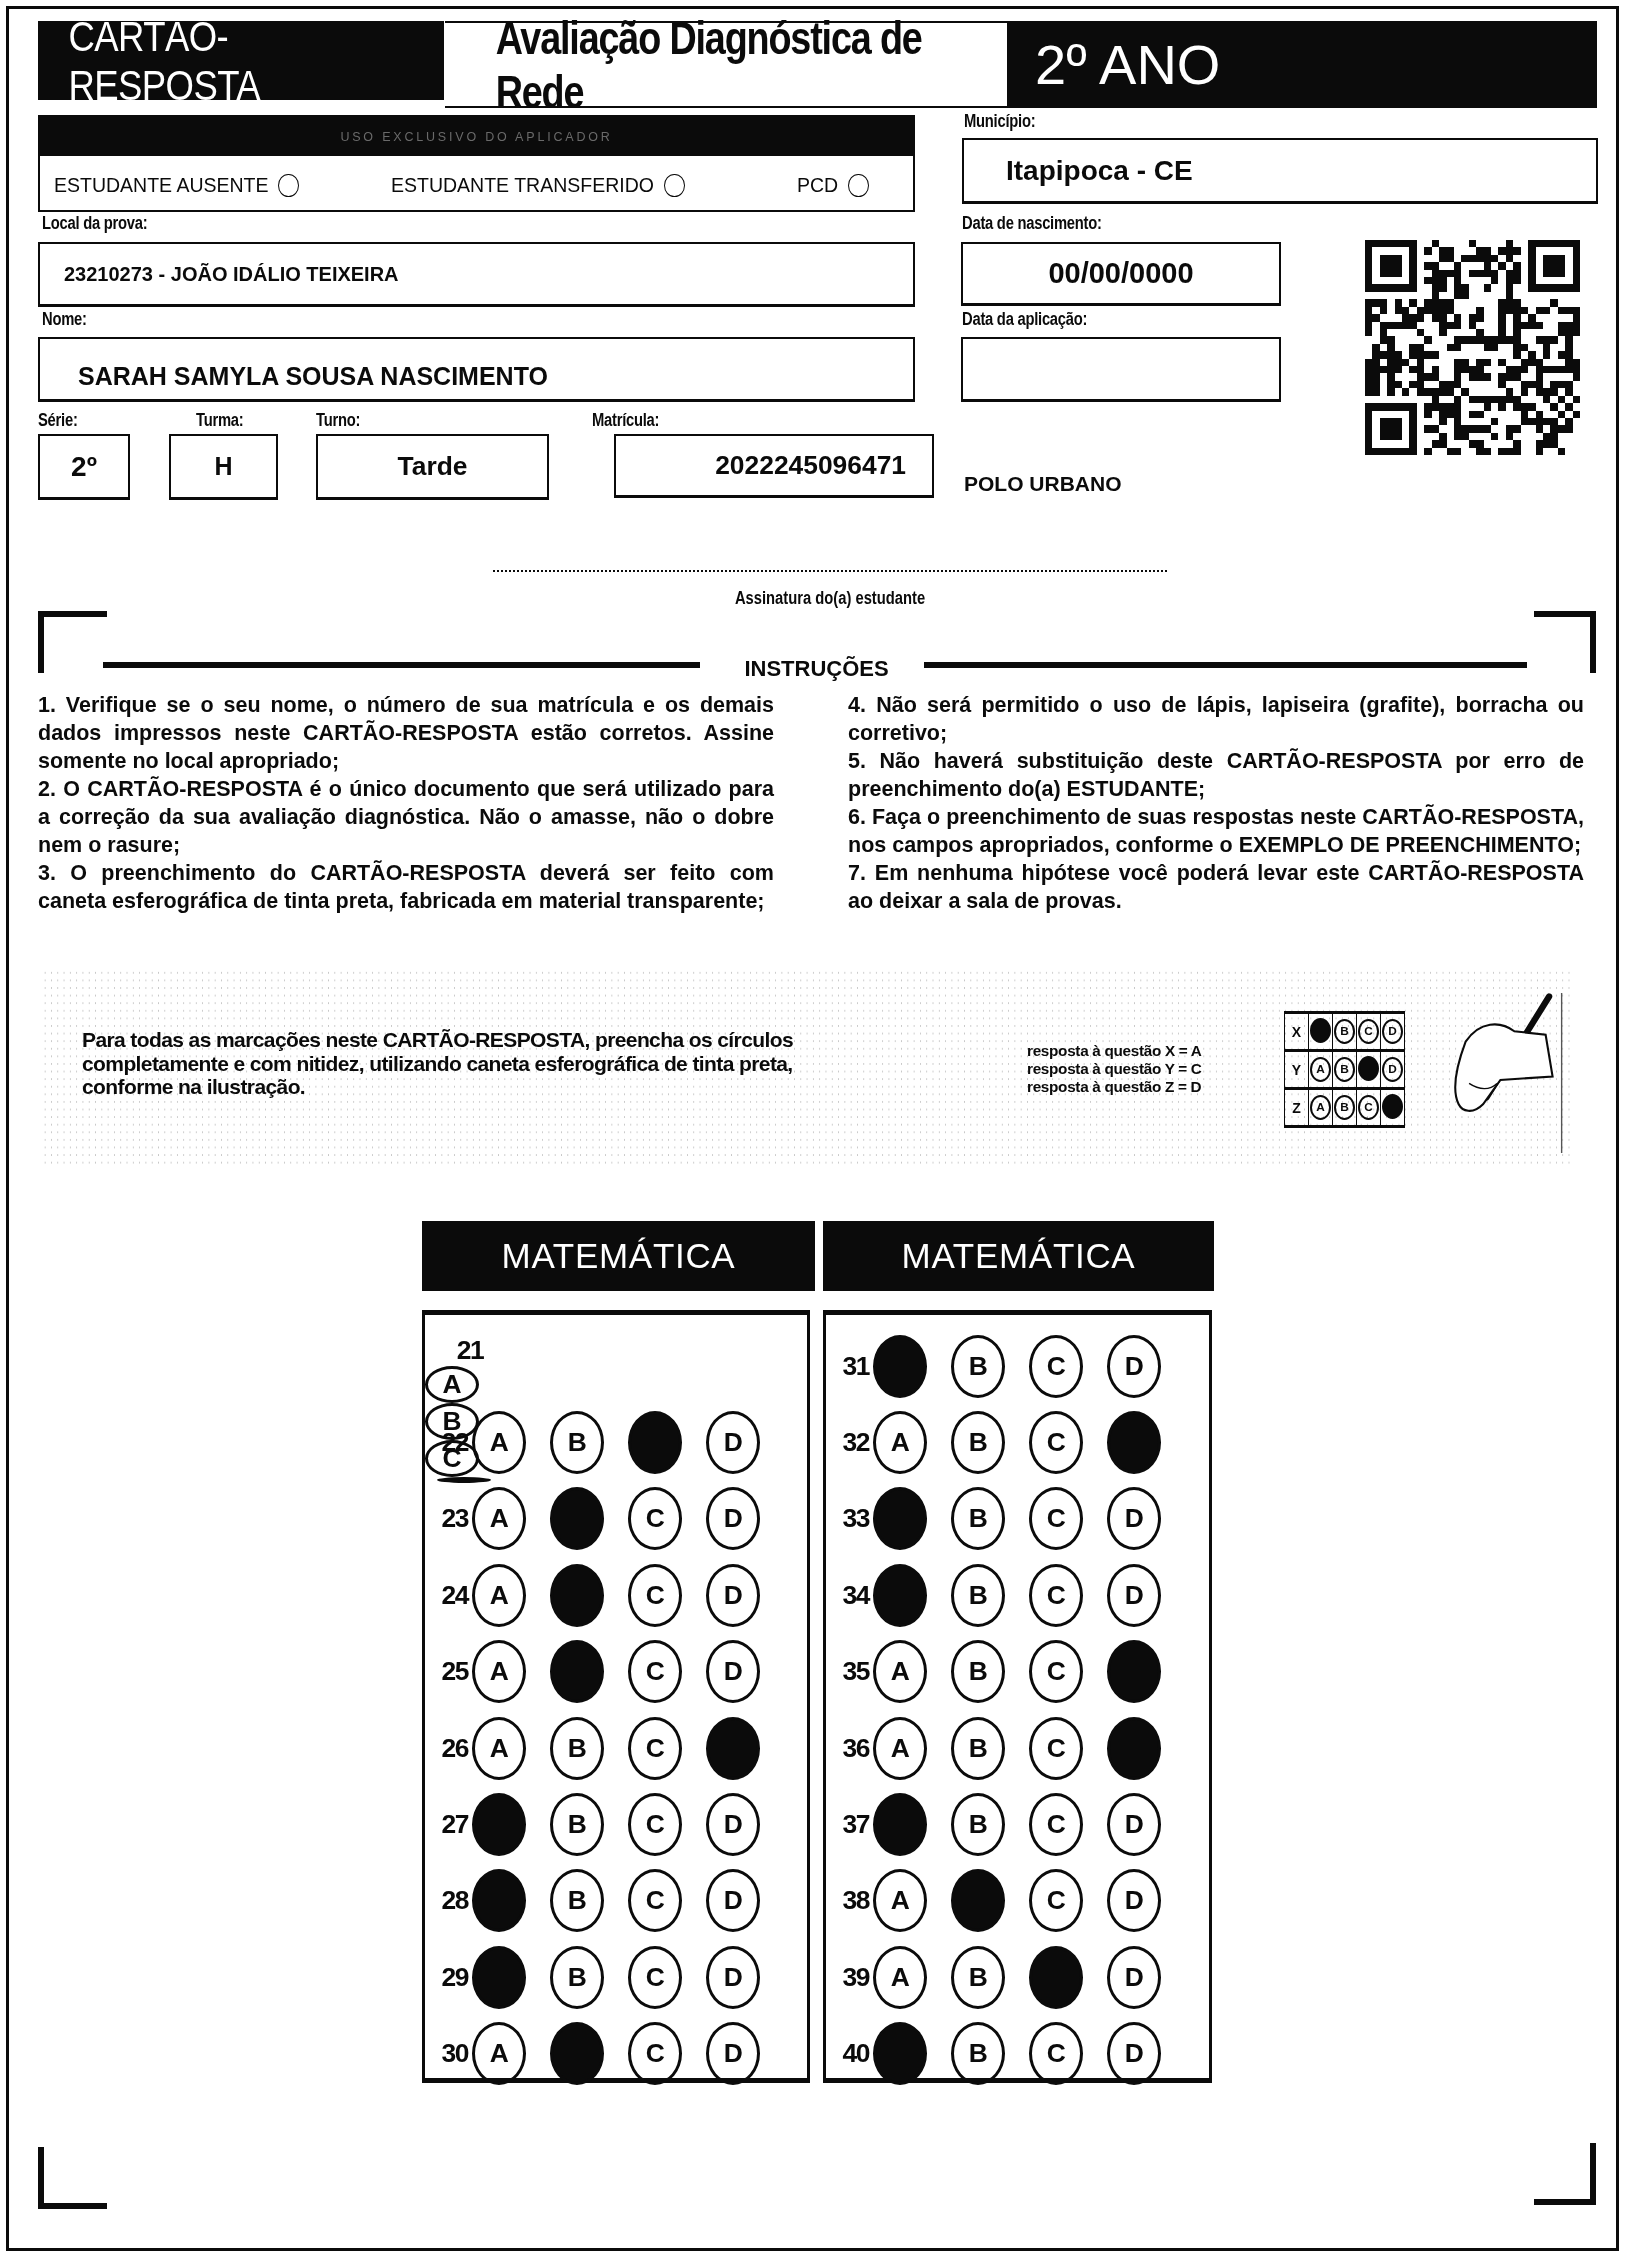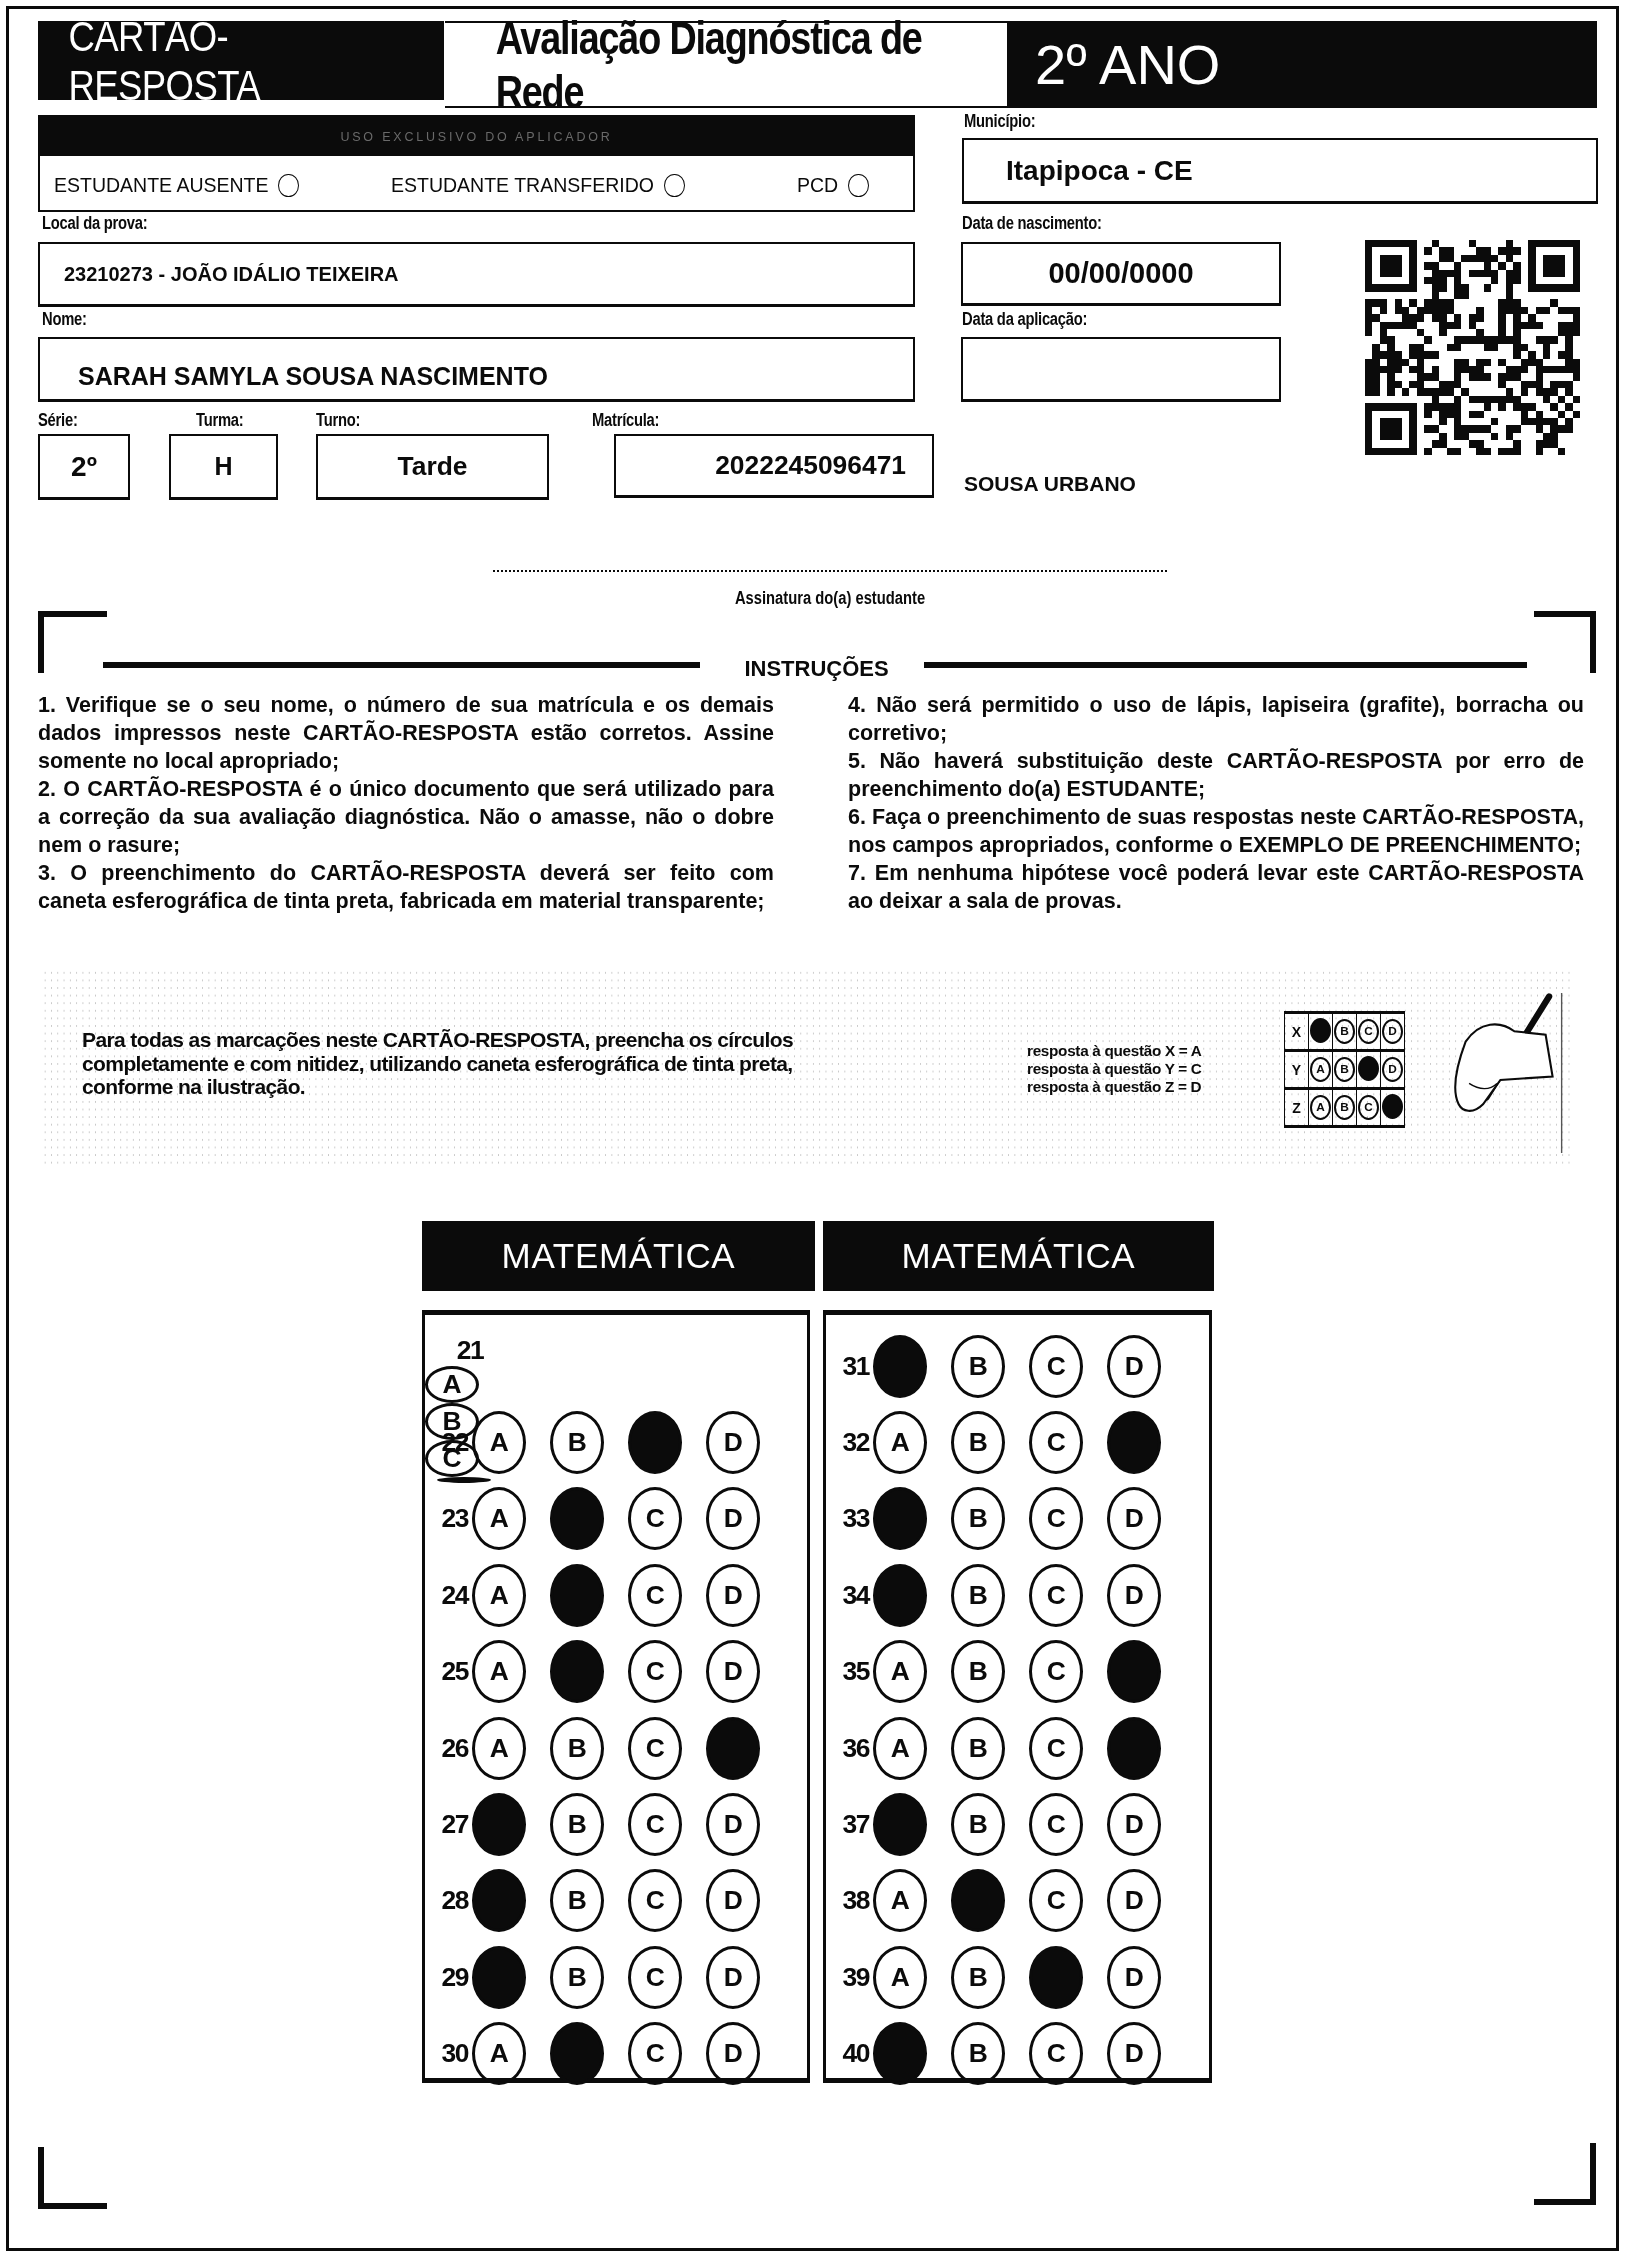--- a/index.html
+++ b/index.html
@@ -488,21 +488,21 @@
       <rect x="15" y="28" width="1" height="1"></rect>
       <rect x="16" y="28" width="1" height="1"></rect>
       <rect x="18" y="28" width="1" height="1"></rect>
       <rect x="19" y="28" width="1" height="1"></rect>
       <rect x="20" y="28" width="1" height="1"></rect>
       <rect x="23" y="28" width="1" height="1"></rect>
       <rect x="26" y="28" width="1" height="1"></rect>
     </g>
 </svg>
 
-<div class="abs" style="left:964px;top:472px;font-size:21px;font-weight:bold;">SOUSA URBANO</div>
+<div class="abs" style="left:964px;top:472px;font-size:21px;font-weight:bold;">POLO URBANO</div>
 
 <div class="abs sig-line"></div>
 <div class="abs sig-label"><span>Assinatura do(a) estudante</span></div>
 
 <div class="corner c-tl"></div>
 <div class="corner c-tr"></div>
 <div class="corner c-bl"></div>
 <div class="corner c-br"></div>
 
 <div class="abs instr-rule" style="left:103px;width:597px;"></div>

